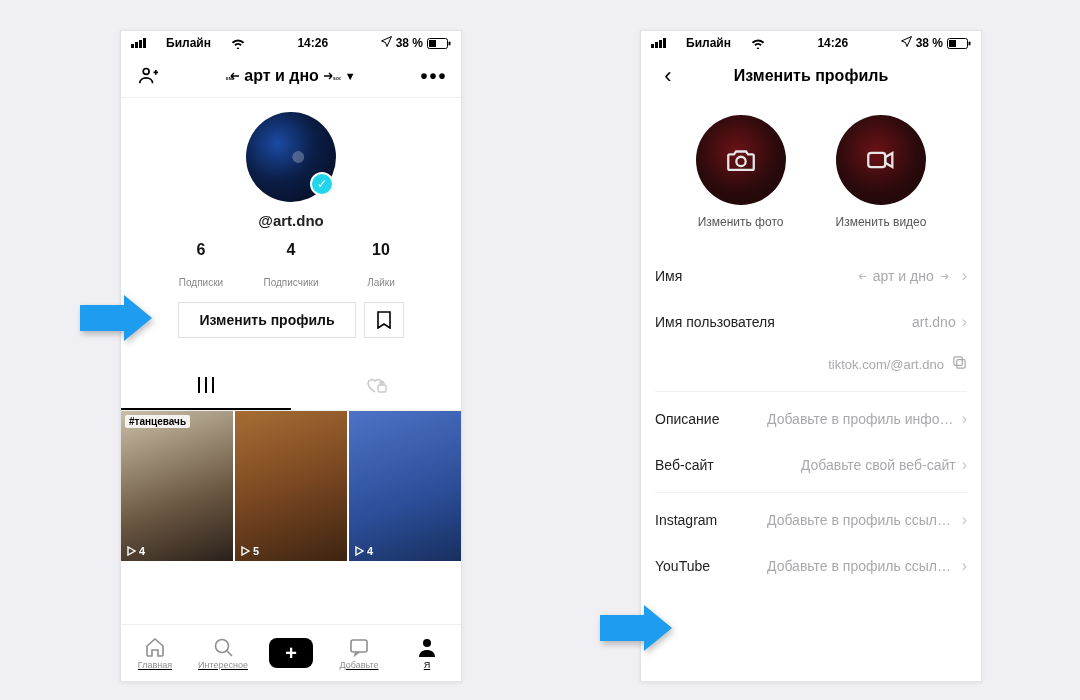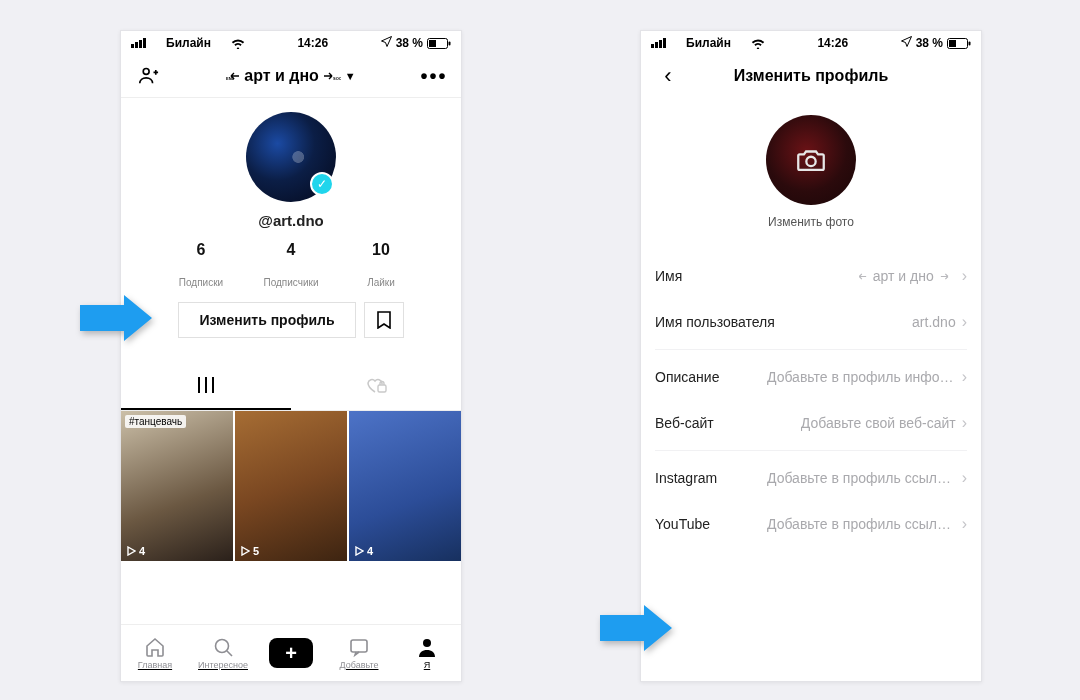--- a/index.html
+++ b/index.html
@@ -104,21 +104,21 @@
   .tab { flex:1; text-align:center; padding:10px 0; }
   .tab.active { border-bottom:2px solid #000; }
   .grid-icon, .heart-icon { display:inline-flex; }
 
   .video-grid { display:flex; gap:2px; padding:0; }
   .vcell {
     flex:1; height:150px; position:relative; color:#fff; font-size:11px;
     background:#999;
   }
   .vcell .tag {
-    position:absolute; top:4px; left:4px; font-size:10px; font-weight:400;
+    position:absolute; top:4px; left:4px; font-size:10px; font-weight:700;
     background:rgba(255,255,255,0.85); color:#000; padding:1px 4px; border-radius:2px;
   }
   .vcell .plays { position:absolute; bottom:4px; left:6px; display:flex; align-items:center; gap:3px; font-weight:600;}
   .vcell.c1 { background: linear-gradient(160deg,#cbbfa8 0%, #6b5842 60%, #2a201a 100%); }
   .vcell.c2 { background: linear-gradient(160deg,#a66d34 0%, #7a4721 50%, #3d2411 100%); }
   .vcell.c3 { background: linear-gradient(160deg,#4d73c7 0%, #2c4d98 60%, #17305f 100%); }
 
   .tabbar {
     margin-top:auto; height:56px; border-top:1px solid #eee;
     display:flex; align-items:center; justify-content:space-around;text-decoration:underline;
@@ -388,20 +388,29 @@
   <div class="photo-row">
     <div class="pcol">
       <div class="circ">
         <svg viewBox="0 0 24 24">
             <path d="M4 8h3l1.5-2h7L17 8h3a1 1 0 011 1v9a1 1 0 01-1 1H4a1 1 0 01-1-1V9a1 1 0 011-1z" fill="none" stroke="#e7e7e7" stroke-width="1.6"></path>
             <circle cx="12" cy="13" r="3.3" fill="none" stroke="#e7e7e7" stroke-width="1.6"></circle>
           </svg>
       </div>
       <div class="circ-lbl">Изменить фото</div>
     </div>
+    <div class="pcol">
+      <div class="circ">
+        <svg viewBox="0 0 24 24">
+            <rect x="3" y="7" width="12" height="10" rx="2" fill="none" stroke="#e7e7e7" stroke-width="1.6"></rect>
+            <path d="M15 10l5-3v10l-5-3z" fill="none" stroke="#e7e7e7" stroke-width="1.6"></path>
+          </svg>
+      </div>
+      <div class="circ-lbl">Изменить видео</div>
+    </div>
   </div>
 
   <div class="settings">
     <div class="row">
       <span class="k">Имя</span>
       <span class="v">
         <svg width="12" height="9" viewBox="0 0 14 10">
             <path d="M5 5H13M5 5l3-3M5 5l3 3" stroke="#b9b9bd" stroke-width="1.3" fill="none"></path>
           </svg>
         <span>арт и дно</span>
@@ -410,20 +419,29 @@
           </svg>
         <span class="chev">›</span>
       </span>
     </div>
     <div class="row">
       <span class="k">Имя пользователя</span>
       <span class="v">
           <span>art.dno</span>
           <span class="chev">›</span>
         </span>
+    </div>
+    <div class="link-row">
+      <span>tiktok.com/@art.dno</span>
+      <span class="copy-ic">
+        <svg viewBox="0 0 16 16">
+            <rect x="5" y="5" width="9" height="9" rx="1.5" fill="none" stroke="#a9a9ad" stroke-width="1.3"></rect>
+            <rect x="2" y="2" width="9" height="9" rx="1.5" fill="none" stroke="#a9a9ad" stroke-width="1.3"></rect>
+          </svg>
+      </span>
     </div>
     <div class="sep"></div>
     <div class="row">
       <span class="k">Описание</span>
       <span class="v">
           <span class="ellip">Добавьте в профиль информа…</span>
           <span class="chev">›</span>
         </span>
     </div>
     <div class="row">

